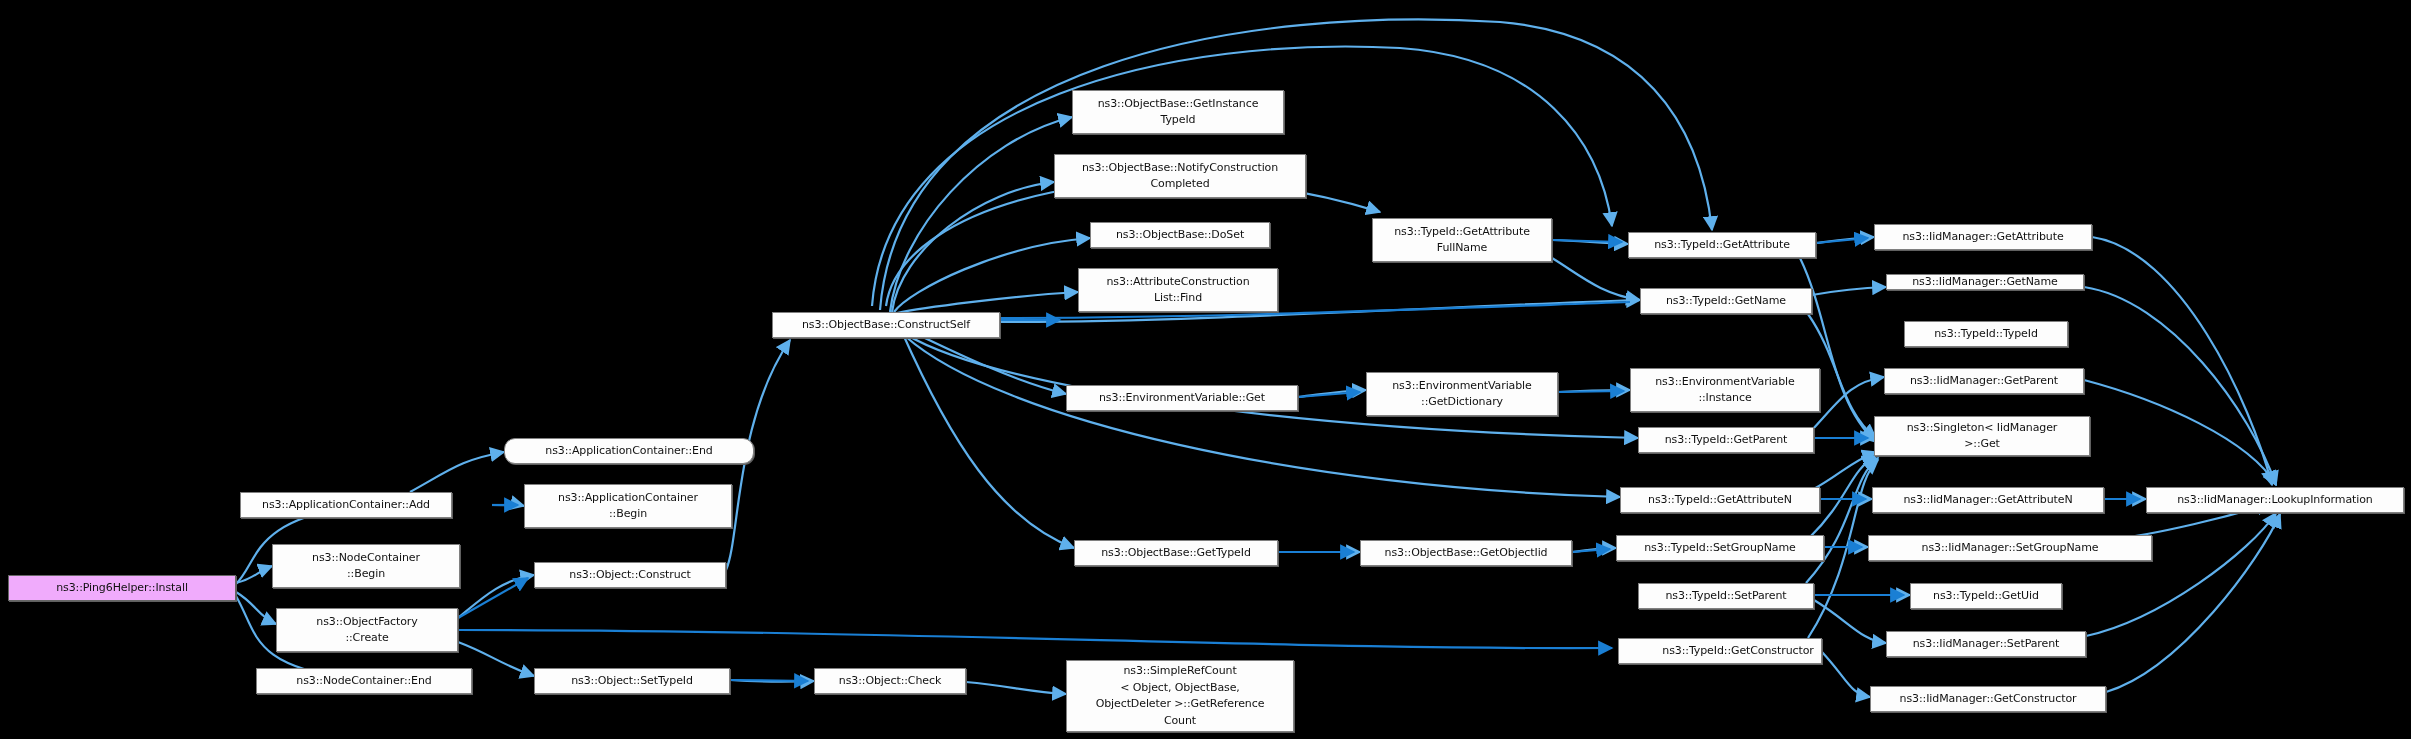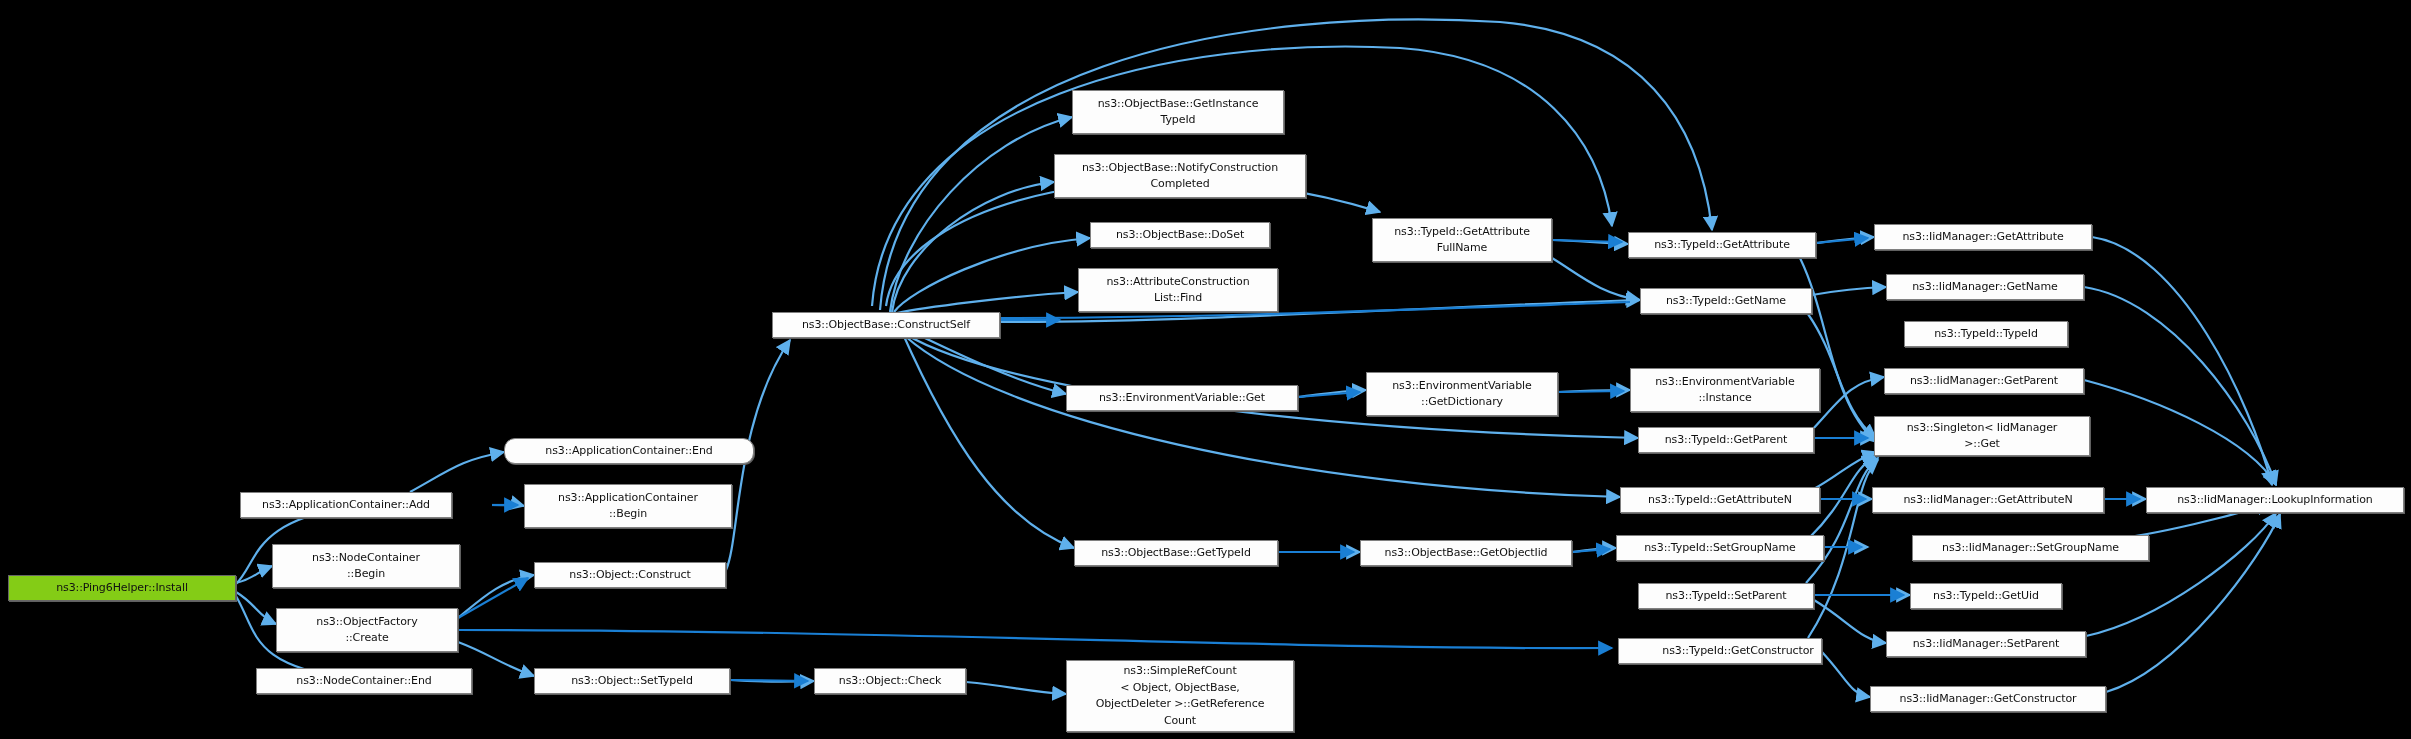--- a/index.html
+++ b/index.html
@@ -15,21 +15,21 @@
     font-family:"DejaVu Sans","Liberation Sans",sans-serif;
     font-size:11px;
     line-height:16.5px;
     display:flex;
     align-items:center;
     justify-content:center;
     text-align:center;
     white-space:pre-line;
     letter-spacing:-0.1px;
   }
-  .node.root{background:#84cc16;border:1px solid #666;}
+  .node.root{background:#f0abfc;border:1px solid #666;}
 </style>
 </head>
 <body>
 
 <div id="stage">
 
   <svg id="edges" viewBox="0 0 2411 739">
     <defs>
       <marker id="ah" viewBox="0 0 10 10" refX="9" refY="5" markerWidth="7" markerHeight="7" orient="auto-start-reverse">
         <path d="M0,0 L10,5 L0,10 z" fill="#5fb0ec"></path>
@@ -188,25 +188,25 @@
   <div class="node" style="left:1628px;top:232px;width:188px;height:26px;">ns3::TypeId::GetAttribute</div>
   <div class="node" style="left:1640px;top:288px;width:172px;height:26px;">ns3::TypeId::GetName</div>
   <div class="node" style="left:1630px;top:368px;width:190px;height:44px;">ns3::EnvironmentVariable
 ::Instance</div>
   <div class="node" style="left:1638px;top:427px;width:176px;height:26px;">ns3::TypeId::GetParent</div>
   <div class="node" style="left:1620px;top:487px;width:200px;height:26px;">ns3::TypeId::GetAttributeN</div>
   <div class="node" style="left:1616px;top:535px;width:208px;height:26px;">ns3::TypeId::SetGroupName</div>
   <div class="node" style="left:1638px;top:583px;width:176px;height:26px;">ns3::TypeId::SetParent</div>
   <div class="node" style="left:1618px;top:638px;width:204px;height:26px;padding-left:36px;">ns3::TypeId::GetConstructor</div>
   <div class="node" style="left:1874px;top:224px;width:218px;height:26px;">ns3::IidManager::GetAttribute</div>
-  <div class="node" style="left:1886px;top:274px;width:198px;height:26px;">ns3::IidManager::GetName</div>
+  <div class="node" style="left:1886px;top:274px;width:198px;height:16px;">ns3::IidManager::GetName</div>
   <div class="node" style="left:1904px;top:321px;width:164px;height:26px;">ns3::TypeId::TypeId</div>
   <div class="node" style="left:1884px;top:368px;width:200px;height:26px;">ns3::IidManager::GetParent</div>
   <div class="node" style="left:1874px;top:416px;width:216px;height:40px;">ns3::Singleton&lt; IidManager
 &gt;::Get</div>
   <div class="node" style="left:1872px;top:487px;width:232px;height:26px;">ns3::IidManager::GetAttributeN</div>
-  <div class="node" style="left:1868px;top:535px;width:237px;height:26px;margin-left:44px;">ns3::IidManager::SetGroupName</div>
+  <div class="node" style="left:1868px;top:535px;width:284px;height:26px;">ns3::IidManager::SetGroupName</div>
   <div class="node" style="left:1910px;top:583px;width:152px;height:26px;">ns3::TypeId::GetUid</div>
   <div class="node" style="left:1886px;top:631px;width:200px;height:26px;">ns3::IidManager::SetParent</div>
   <div class="node" style="left:1870px;top:686px;width:236px;height:26px;">ns3::IidManager::GetConstructor</div>
   <div class="node" style="left:2146px;top:487px;width:258px;height:26px;">ns3::IidManager::LookupInformation</div>
 
 </div>
 
 </body></html>

